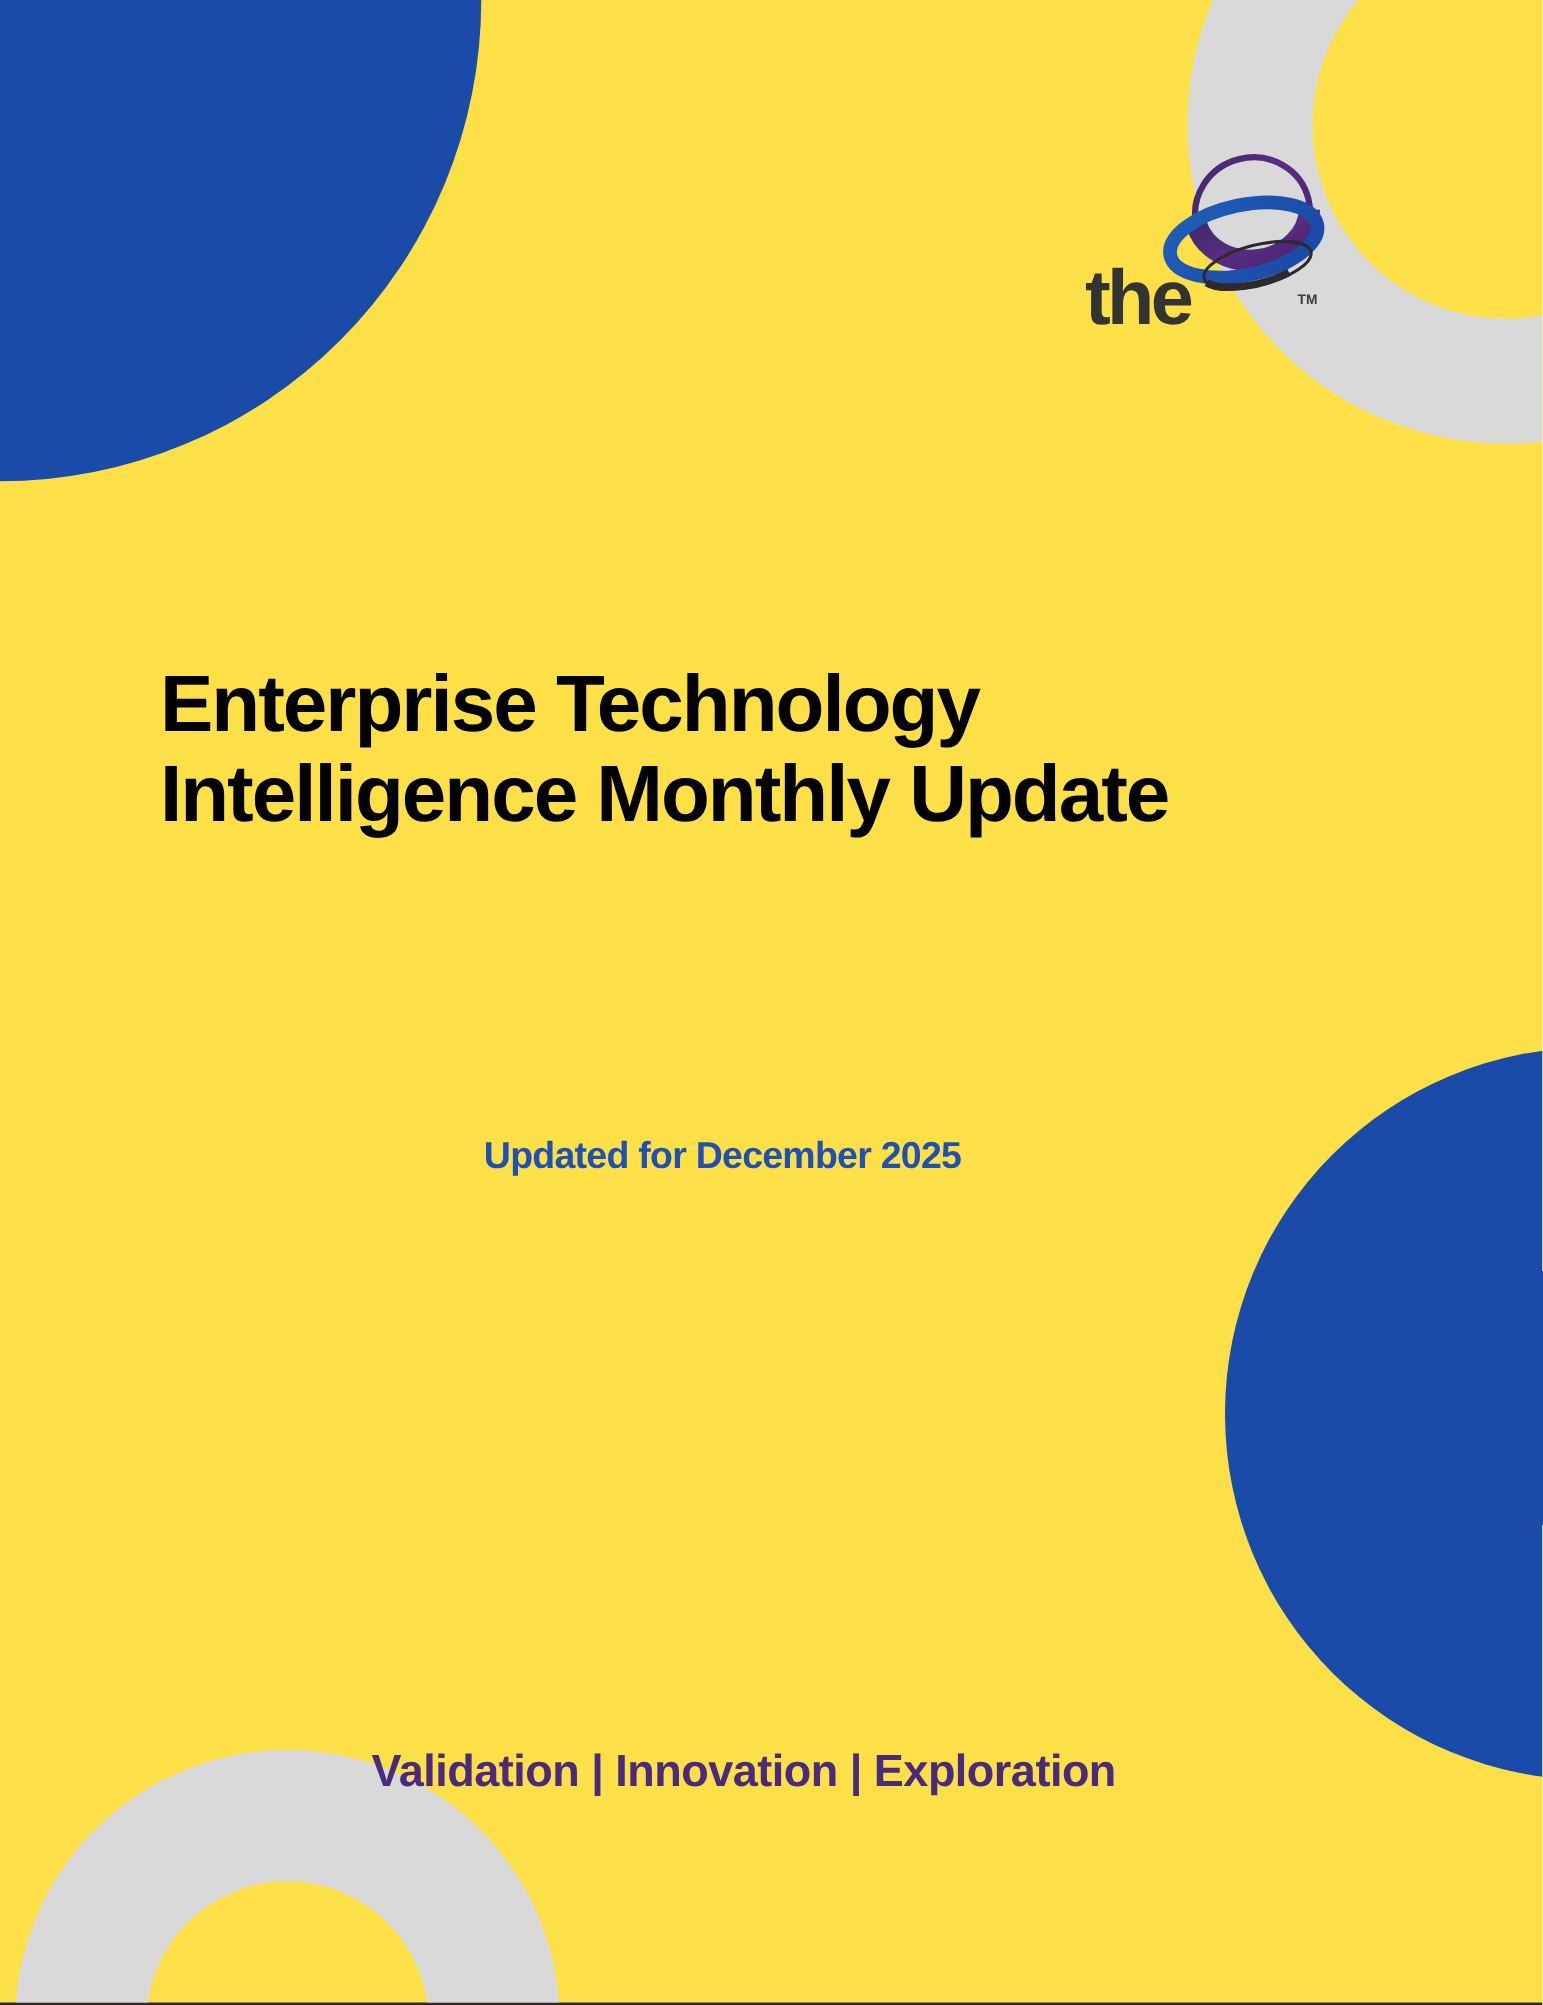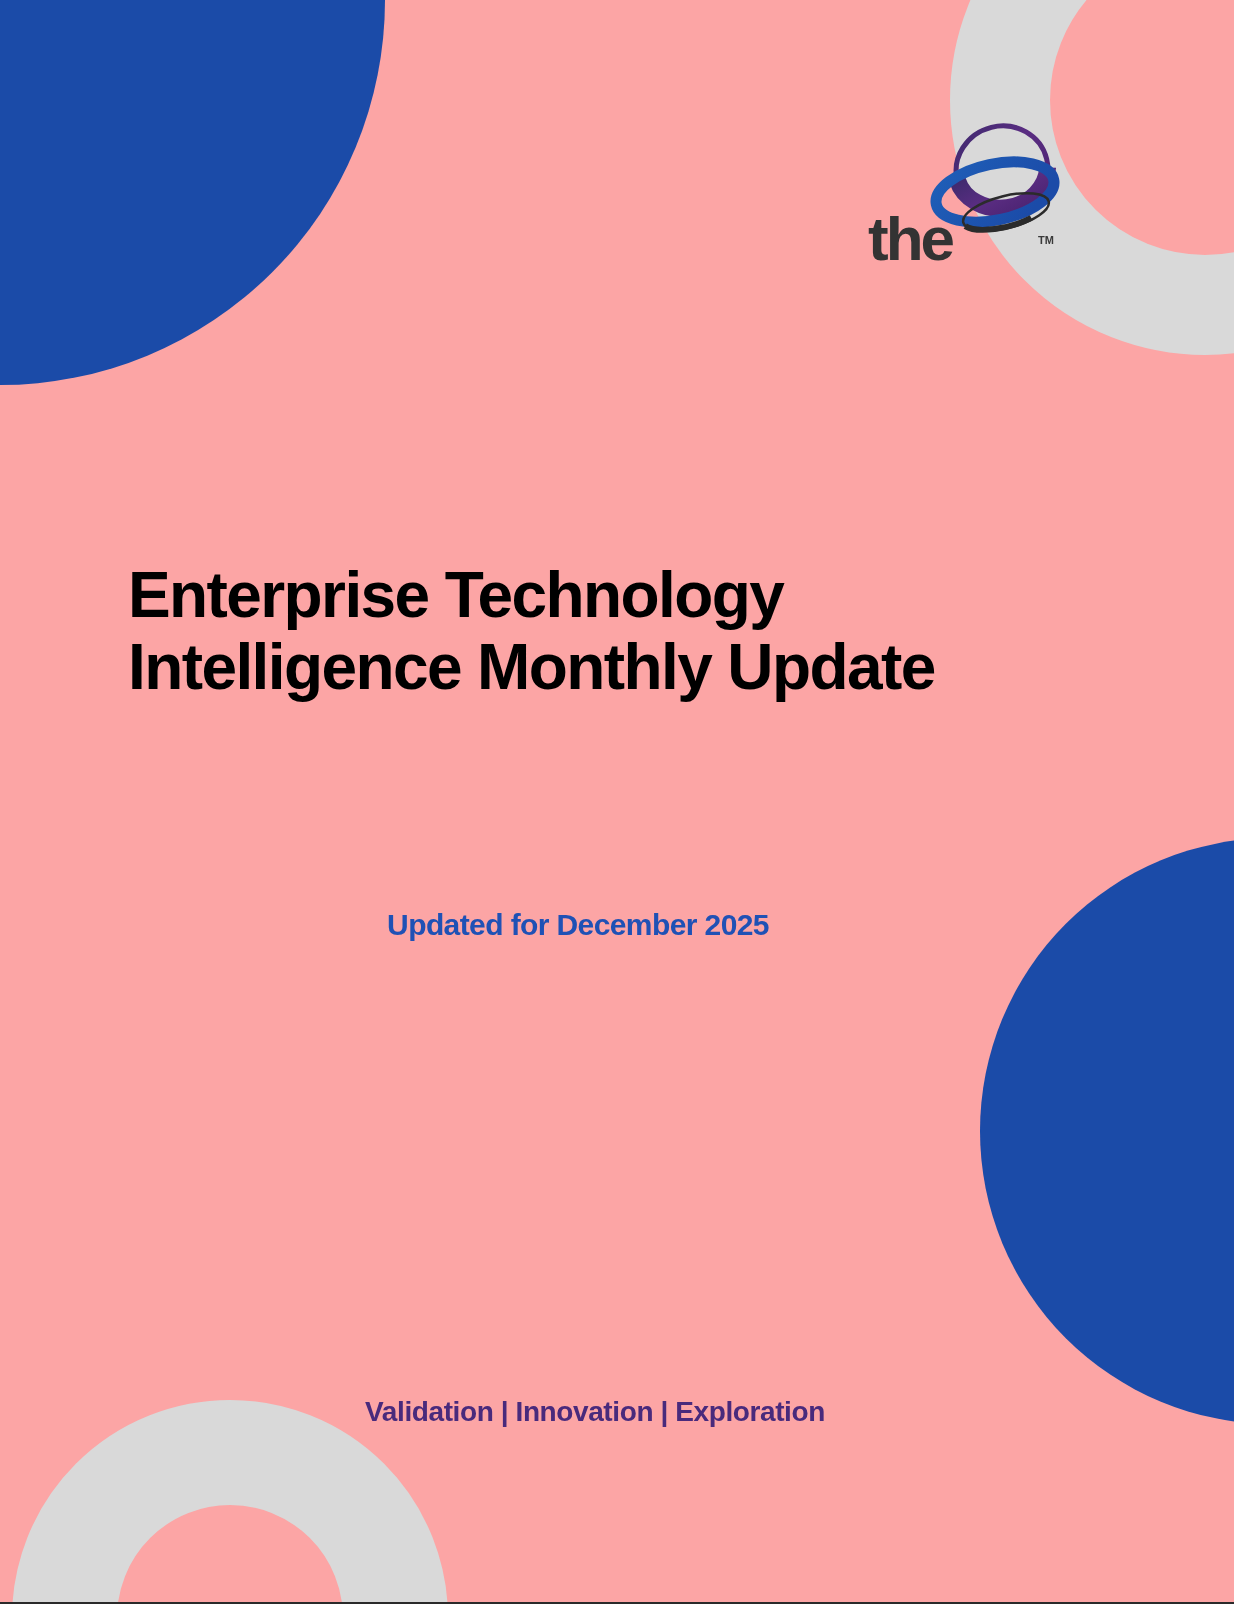--- a/index.html
+++ b/index.html
@@ -9,21 +9,21 @@
     background: #ffffff;
   }
   body {
     font-family: "Liberation Sans", sans-serif;
   }
   #page {
     position: relative;
     width: 1234px;
     height: 1604px;
     overflow: hidden;
-    background: #fca5a5;
+    background: #fde047;
     border-bottom: 2px solid #2a2a2a;
     box-sizing: border-box;
   }
 
   
   .deco { position: absolute; pointer-events: none; }
 
   
   #shape-blue-tl {
     left: -385px;
@@ -106,21 +106,21 @@
     font-size: 11px;
     font-weight: bold;
     color: #3a3a3a;
     letter-spacing: 0px;
   }
 
   
   #title-block {
     position: absolute;
     left: 128px;
-    top: 560px;
+    top: 528px;
     width: 960px;
   }
   #doc-title {
     margin: 0;
     font-size: 64px;
     line-height: 1.12;
     font-weight: bold;
     color: #000000;
     letter-spacing: -1.6px;
     max-width: 860px;
@@ -147,21 +147,21 @@
     letter-spacing: -0.5px;
   }
 
   
   #tagline {
     position: absolute;
     left: 0;
     top: 1396px;
     width: 1190px;
     text-align: center;
-    font-size: 28px;
+    font-size: 36px;
     font-weight: bold;
     color: #492a7c;
     letter-spacing: -0.4px;
   }
 </style>
 </head>
 <body>
 
 <div id="page">
 

